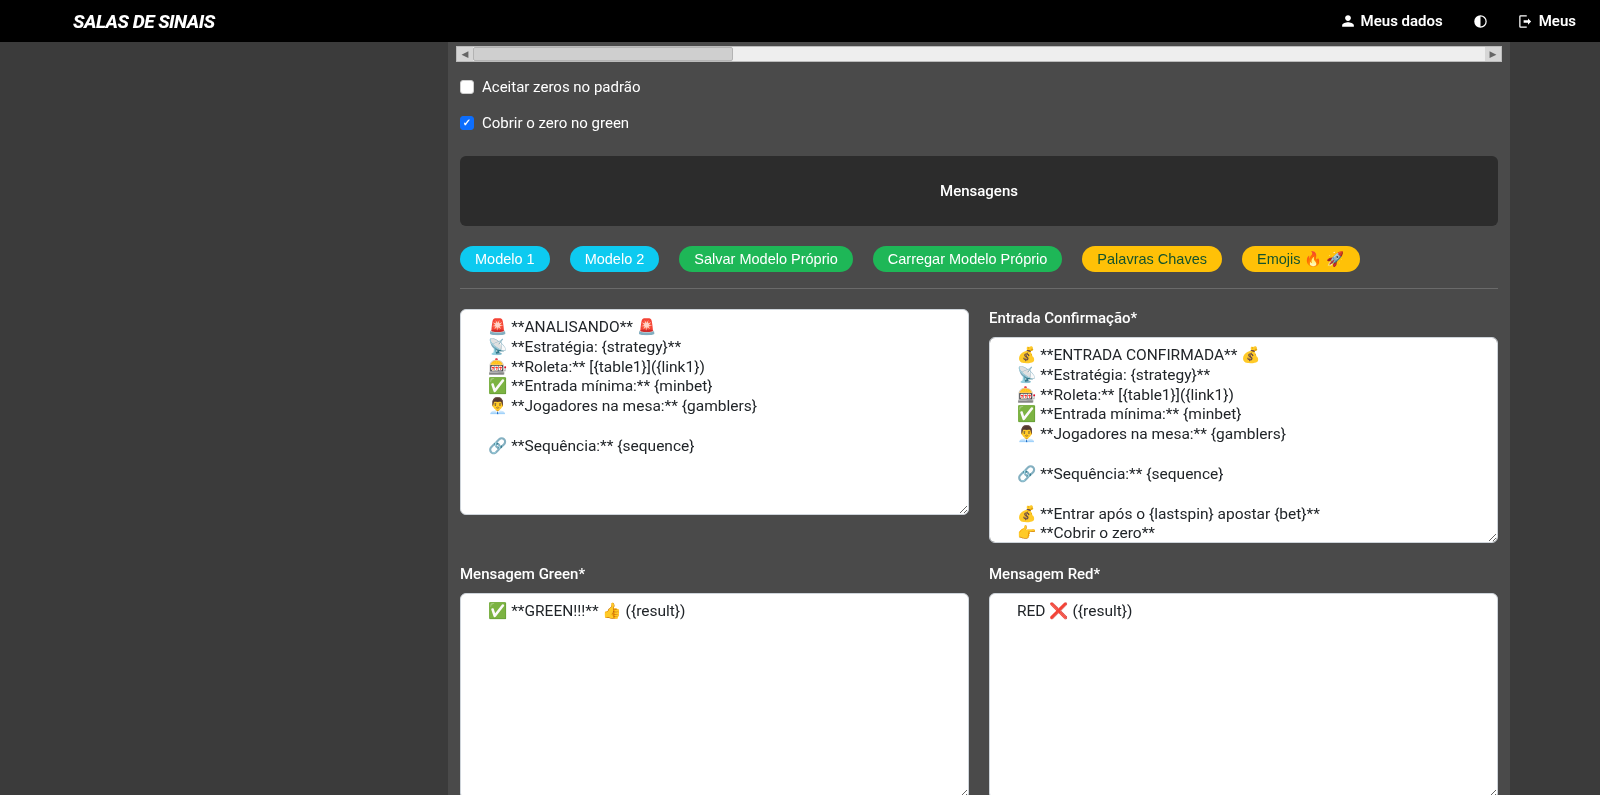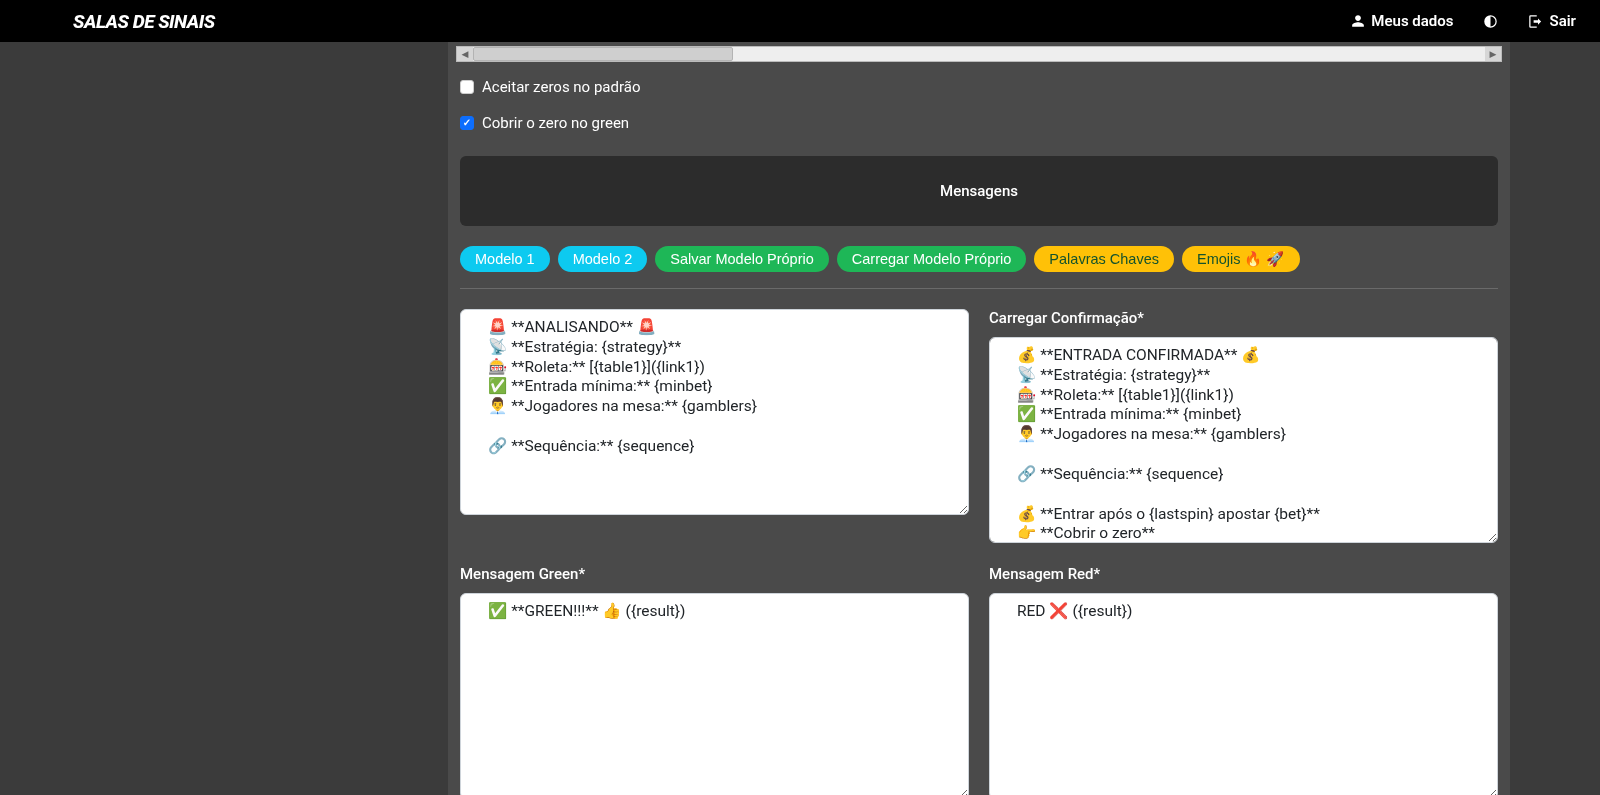--- a/index.html
+++ b/index.html
@@ -139,21 +139,21 @@
       text-align: center;
       padding: 26px 0;
       font-size: 15px;
       font-weight: 500;
       margin: 0 4px 20px 4px;
     }
 
     
     .pill-row {
       display: flex;
-      gap: 8px;
+      gap: 20px;
       margin: 0 0 16px 4px;
     }
     .pill {
       border-radius: 18px;
       padding: 4.5px 15px;
       font-size: 14.5px;
       font-weight: 500;
       color: #fff;
       border: none;
       cursor: pointer;
@@ -229,21 +229,21 @@
             <path d="M12 2a10 10 0 1 0 0 20 10 10 0 0 0 0-20zm0 18V4a8 8 0 0 1 0 16z"></path>
           </svg>
       </span>
     </div>
     <div class="tb-item">
       <span class="icon">
         <svg width="15" height="15" viewBox="0 0 24 24" fill="#fff">
             <path d="M16 17v-3H9v-4h7V7l5 5-5 5zM14 2H4a2 2 0 0 0-2 2v16a2 2 0 0 0 2 2h10v-2H4V4h10V2z"></path>
           </svg>
       </span>
-      <span>Sair</span>
+      <span>Meus</span>
     </div>
   </div>
 </div>
 
 <div class="page">
   <div class="sidebar"></div>
   <div class="content-wrap">
     <div class="panel">
 
       <div class="hscroll-stub">
@@ -280,21 +280,21 @@
         <div>
           <textarea class="msg h-tall" style="">🚨 **ANALISANDO** 🚨
 📡 **Estratégia: {strategy}**
 🎰 **Roleta:** [{table1}]({link1})
 ✅ **Entrada mínima:** {minbet}
 👨‍💼 **Jogadores na mesa:** {gamblers}
 
 🔗 **Sequência:** {sequence}</textarea>
         </div>
         <div>
-          <label class="field-label">Carregar Confirmação*</label>
+          <label class="field-label">Entrada Confirmação*</label>
           <textarea class="msg h-tall" style="">💰 **ENTRADA CONFIRMADA** 💰
 📡 **Estratégia: {strategy}**
 🎰 **Roleta:** [{table1}]({link1})
 ✅ **Entrada mínima:** {minbet}
 👨‍💼 **Jogadores na mesa:** {gamblers}
 
 🔗 **Sequência:** {sequence}
 
 💰 **Entrar após o {lastspin} apostar {bet}**
 👉 **Cobrir o zero**</textarea>

